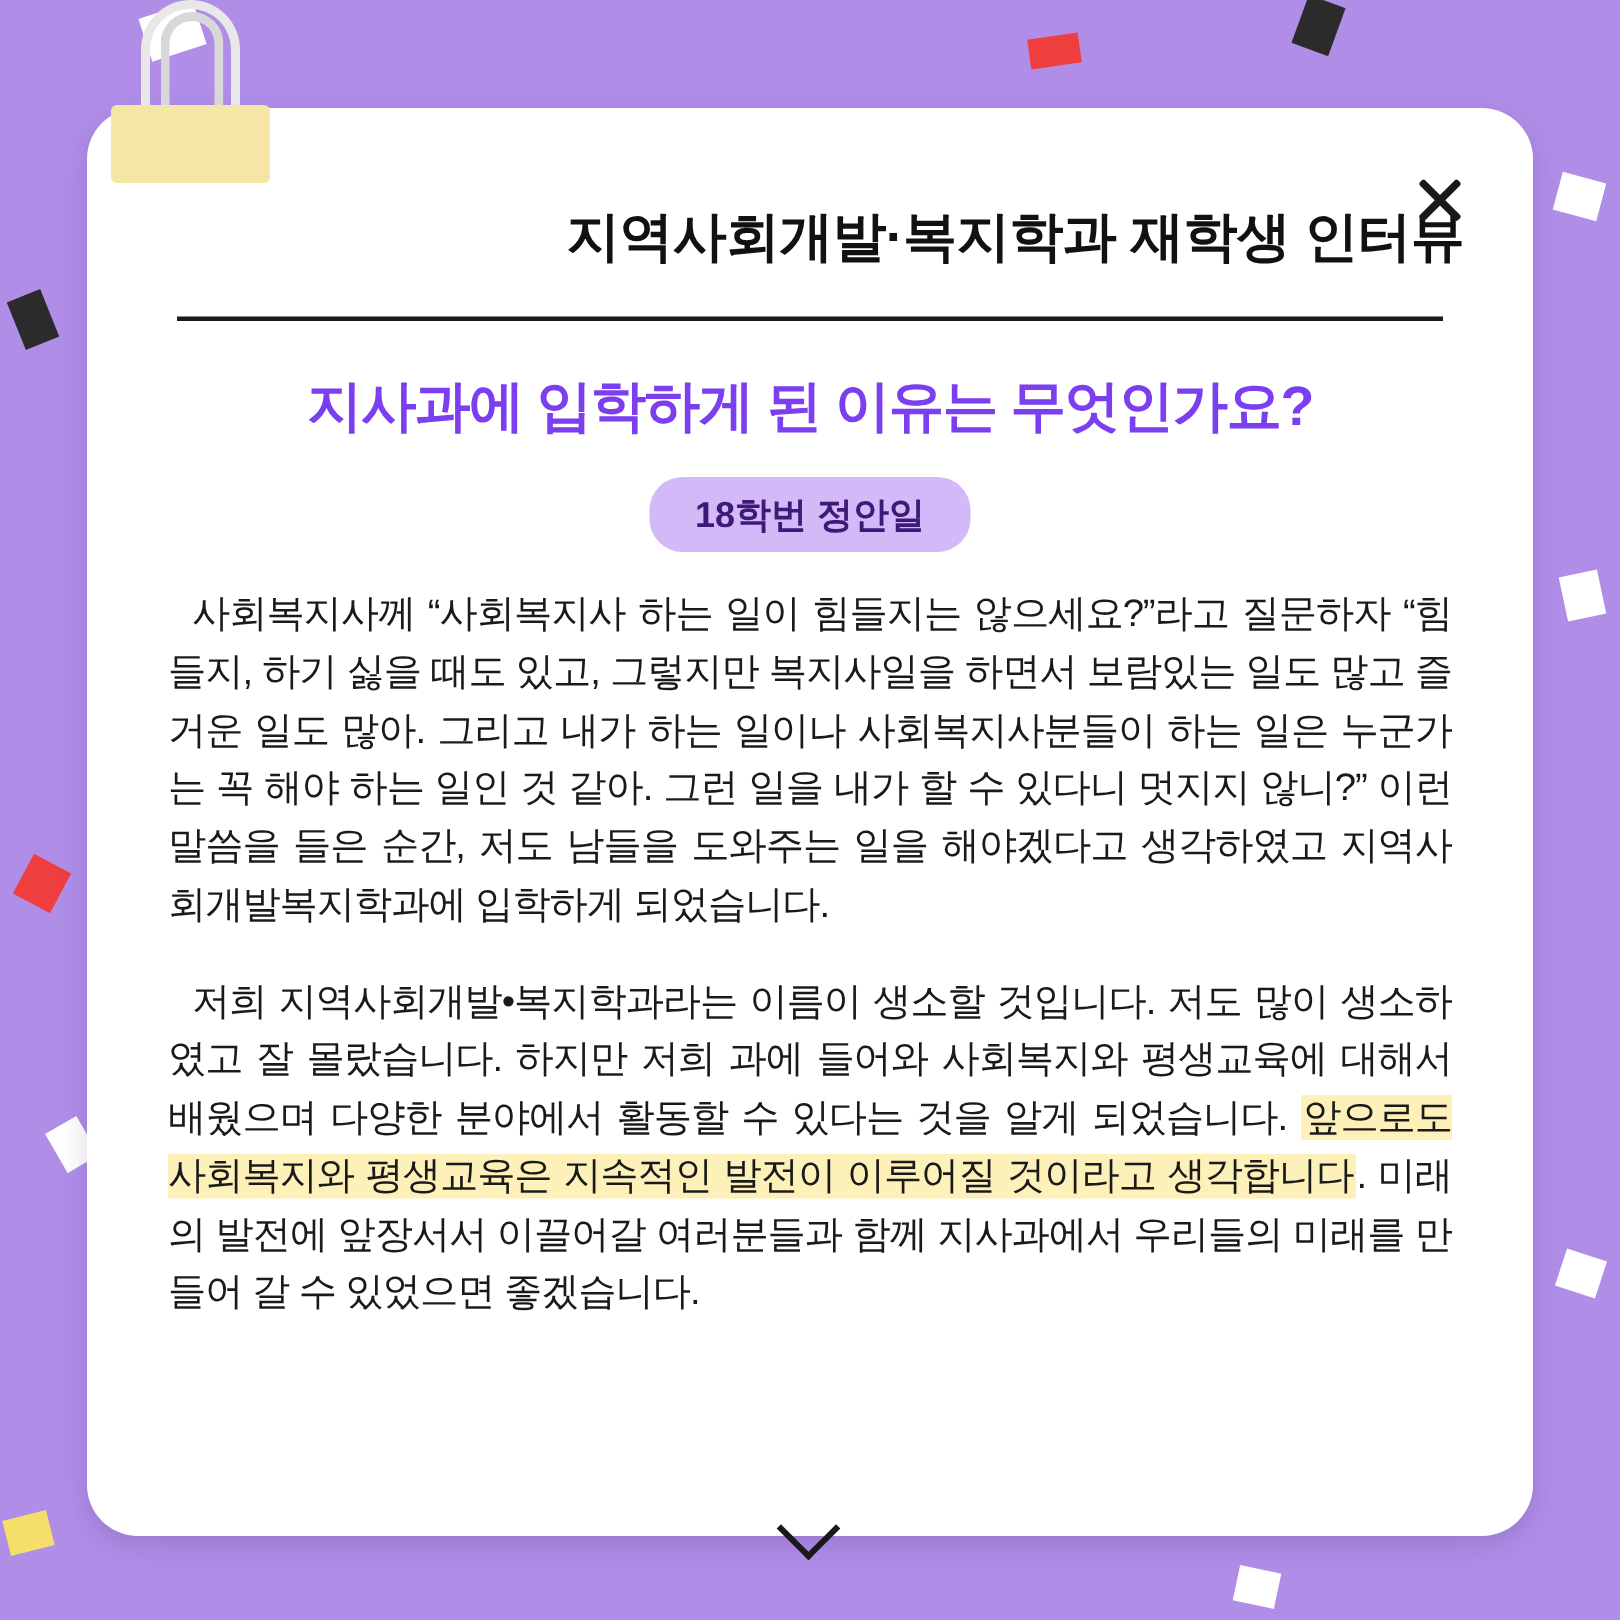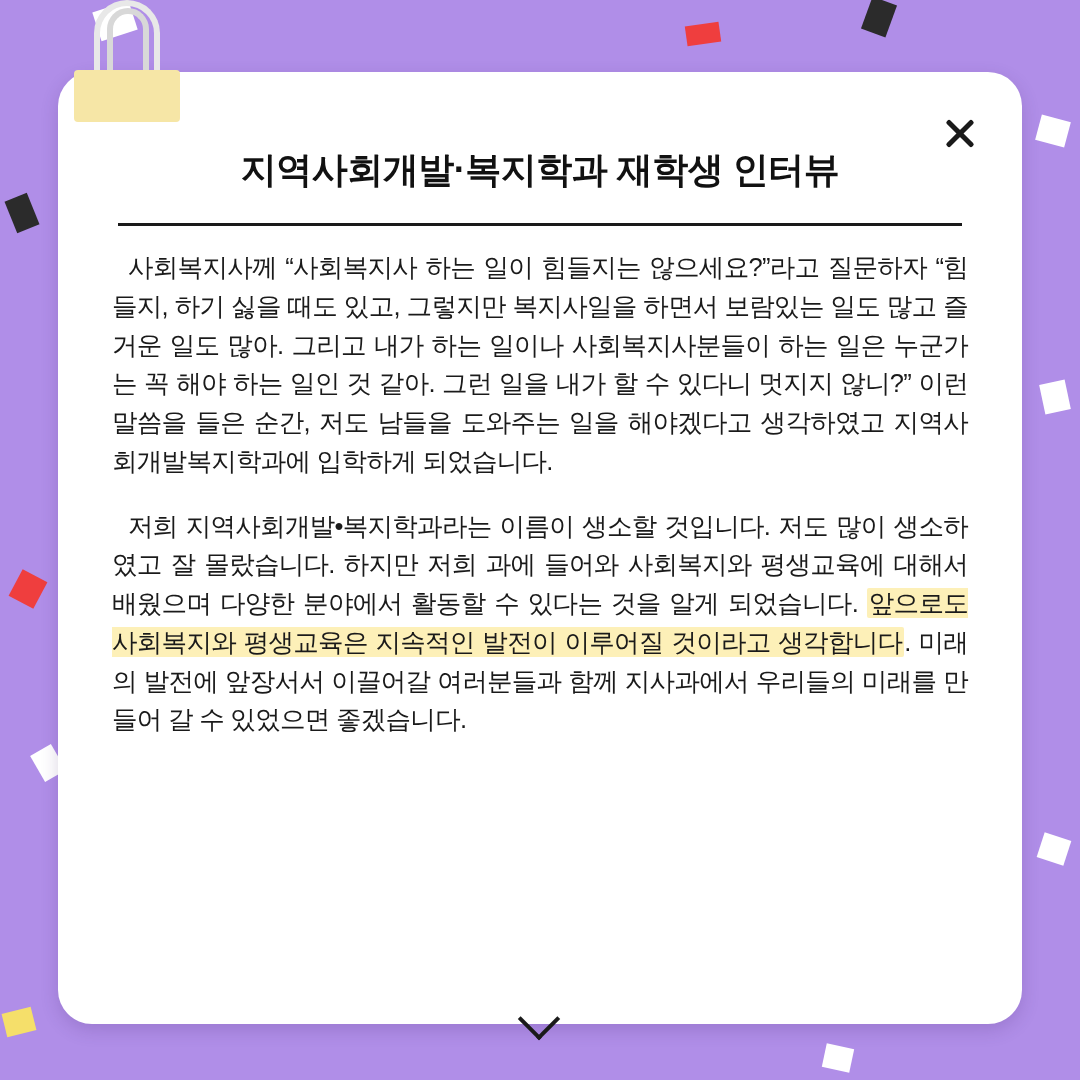--- a/index.html
+++ b/index.html
@@ -35,26 +35,26 @@
     overflow: hidden;
   }
 
   .card-inner {
     padding: 34px 46px 0 46px;
     box-sizing: border-box;
     height: 100%;
   }
 
   .card-title {
-    text-align: center;
+    text-align: right;
     font-size: 36px;
     font-weight: bold;
     color: #111111;
     letter-spacing: -0.5px;
-    margin-top: 40px;
+    margin-top: 28px;
   }
 
   .close-icon {
     position: absolute;
     right: 42px;
     top: 40px;
     width: 40px;
     height: 40px;
     cursor: pointer;
   }
@@ -192,21 +192,25 @@
 
     <div class="close-icon">
       <span></span>
       <span></span>
     </div>
 
     <div class="card-title">지역사회개발·복지학과 재학생 인터뷰</div>
 
     <div class="divider"></div>
 
-
+    <div class="question">지사과에 입학하게 된 이유는 무엇인가요?</div>
+
+    <div class="badge-wrap">
+      <span class="badge">18학번 정안일</span>
+    </div>
 
     <div class="body-text" id="answer-body">
         <p class="para"><span>사회복지사께 “사회복지사 하는 일이 힘들지는 않으세요?”라고 질문하자 “힘들지, 하기 싫을 때도 있고, 그렇지만 복지사일을 하면서 보람있는 일도 많고 즐거운 일도 많아. 그리고 내가 하는 일이나 사회복지사분들이 하는 일은 누군가는 꼭 해야 하는 일인 것 같아. 그런 일을 내가 할 수 있다니 멋지지 않니?” 이런 말씀을 들은 순간, 저도 남들을 도와주는 일을 해야겠다고 생각하였고 지역사회개발복지학과에 입학하게 되었습니다.</span></p>
         <p class="para"><span>저희 지역사회개발•복지학과라는 이름이 생소할 것입니다. 저도 많이 생소하였고 잘 몰랐습니다. 하지만 저희 과에 들어와 사회복지와 평생교육에 대해서 배웠으며 다양한 분야에서  활동할 수 있다는 것을 알게 되었습니다. </span><span class="hl">앞으로도 사회복지와 평생교육은 지속적인 발전이 이루어질 것이라고 생각합니다</span><span>. 미래의 발전에 앞장서서 이끌어갈 여러분들과 함께 지사과에서 우리들의 미래를 만들어 갈 수 있었으면 좋겠습니다.</span></p>
       </div>
 
   </div>
 </div>
 
 <div class="clip">

